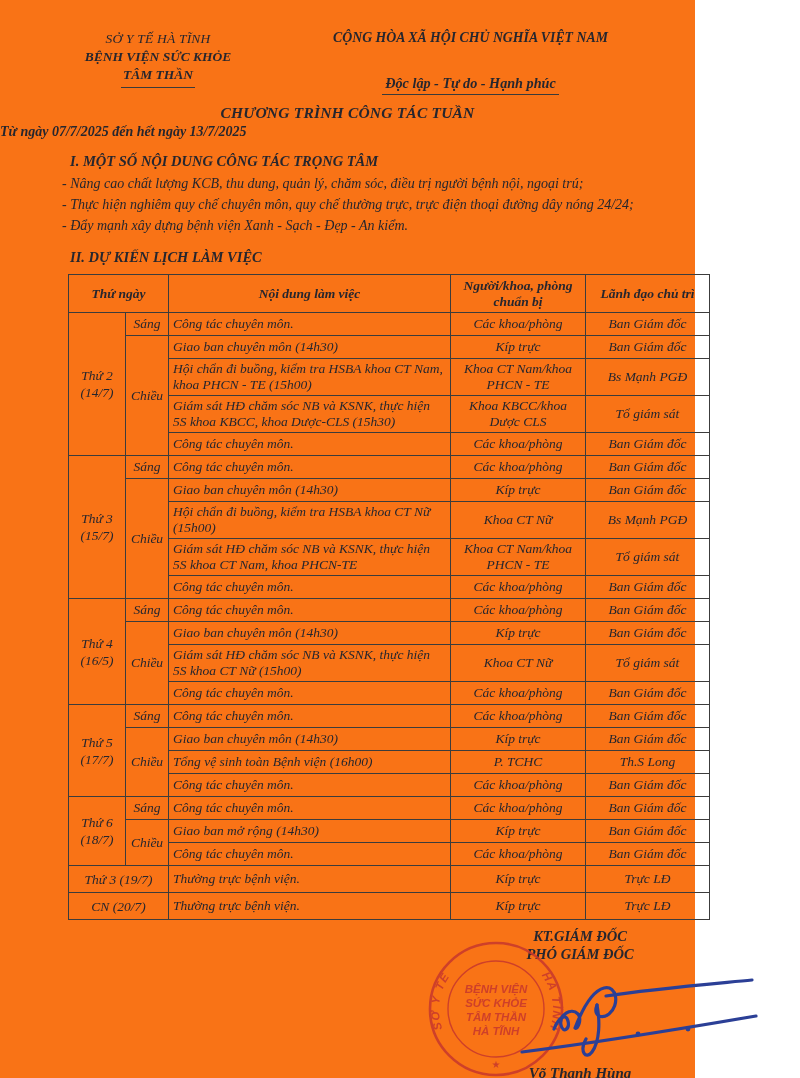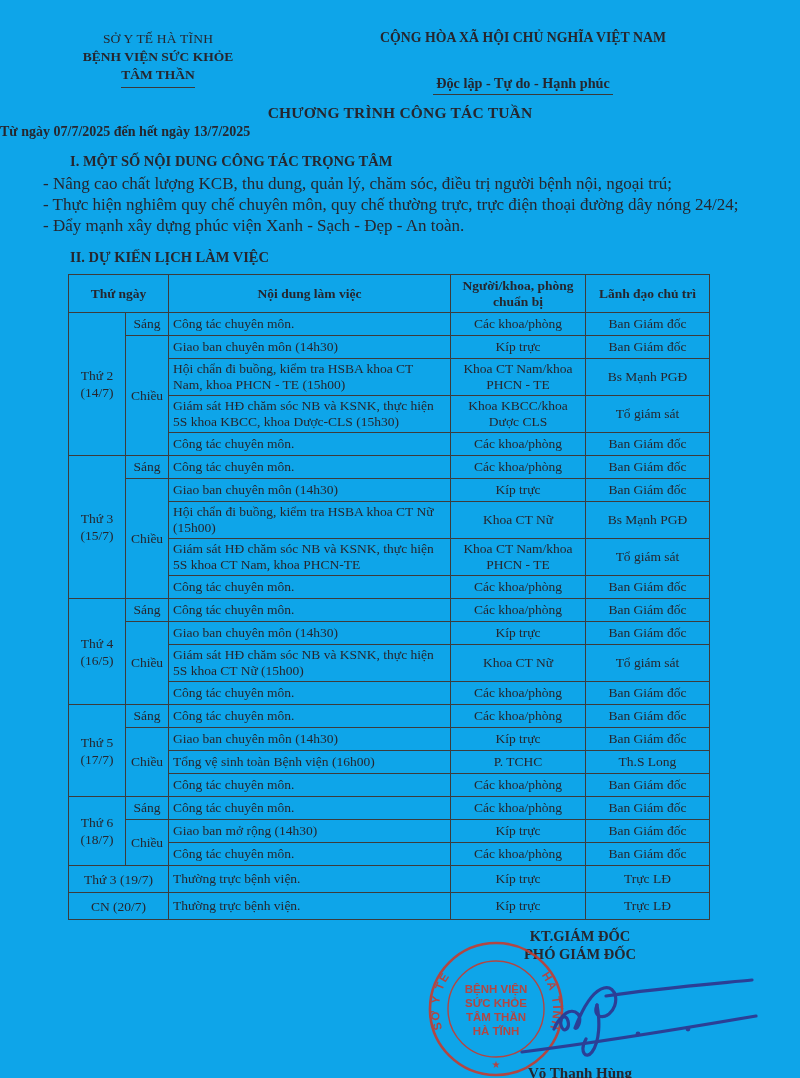--- a/index.html
+++ b/index.html
@@ -1,36 +1,37 @@
 <!DOCTYPE html>
 <html lang="vi"><head>
 <meta charset="utf-8">
 <style>
   html,body{margin:0;padding:0;}
   body{width:800px;height:1078px;overflow:hidden;background:#ffffff;}
   .page{
-    position:relative;width:800px;height:1078px;
-    background:#0ea5e9;color:#26262e;
+    position:relative;width:695px;height:1078px;
+    background:#f97316;color:#26262e;
     font-family:"Liberation Serif","DejaVu Serif",serif;
+    font-style:italic;
   }
   
   .head{display:flex;padding-top:30px;}
   .head-left{width:316px;text-align:center;line-height:18px;font-size:13.5px;}
   .head-left .dept{font-weight:400;letter-spacing:.2px;}
   .head-left .org{font-weight:700;}
   .head-left .u-line{width:74px;border-bottom:1.5px solid #3a3a3a;margin:3px auto 0;}
   .head-right{flex:1;text-align:center;padding-right:70px;}
   .head-right .republic{font-weight:700;font-size:13.8px;}
   .head-right .motto{display:inline-block;font-weight:700;font-size:14.2px;margin-top:11px;
     border-bottom:1.6px solid #3a3a3a;padding:0 3px 2px;}
   .doc-title{text-align:center;font-weight:700;font-size:15.5px;margin-top:9px;letter-spacing:.2px;}
   .doc-date{text-align:left;font-weight:700;font-size:14px;margin-top:2px;}
   
   .sec-heading{margin:13px 0 3px 70px;font-weight:700;font-size:14.5px;}
-  .focus-list{margin-left:43px;margin-right:40px;font-size:17px;line-height:21px;}
+  .focus-list{margin-left:62px;margin-right:40px;font-size:14px;line-height:21px;}
   
   table.sched{margin:8px 0 0 68px;border-collapse:collapse;table-layout:fixed;width:641px;
     font-size:13.5px;line-height:16px;}
   table.sched th,table.sched td{border:1.5px solid #3c3c3c;padding:2px 4px;vertical-align:middle;}
   table.sched thead tr{height:38px;}
   table.sched th{font-weight:700;text-align:center;font-size:13.5px;line-height:16px;padding:2px 2px;}
   table.sched tbody tr{height:23px;}
   table.sched tbody tr.tall{height:27px;}
   td.c{text-align:center;}
   td.content-cell{text-align:left;padding-left:5px;}
@@ -64,21 +65,21 @@
     </div>
   </div>
 
   <div class="doc-title">CHƯƠNG TRÌNH CÔNG TÁC TUẦN</div>
   <div class="doc-date">Từ ngày 07/7/2025 đến hết ngày 13/7/2025</div>
 
   <div class="sec-heading">I. MỘT SỐ NỘI DUNG CÔNG TÁC TRỌNG TÂM</div>
   <div class="focus-list">
     <div>- Nâng cao chất lượng KCB, thu dung, quản lý, chăm sóc, điều trị người bệnh nội, ngoại trú;</div>
     <div>- Thực hiện nghiêm quy chế chuyên môn, quy chế thường trực, trực điện thoại đường dây nóng 24/24;</div>
-    <div>- Đẩy mạnh xây dựng phúc viện Xanh - Sạch - Đẹp - An toàn.</div>
+    <div>- Đẩy mạnh xây dựng bệnh viện Xanh - Sạch - Đẹp - An kiểm.</div>
   </div>
 
   <div class="sec-heading">II. DỰ KIẾN LỊCH LÀM VIỆC</div>
 
   <table class="sched">
     <colgroup>
       <col style="width:57px">
         <col style="width:43px">
         <col style="width:282px">
       <col style="width:135px">

